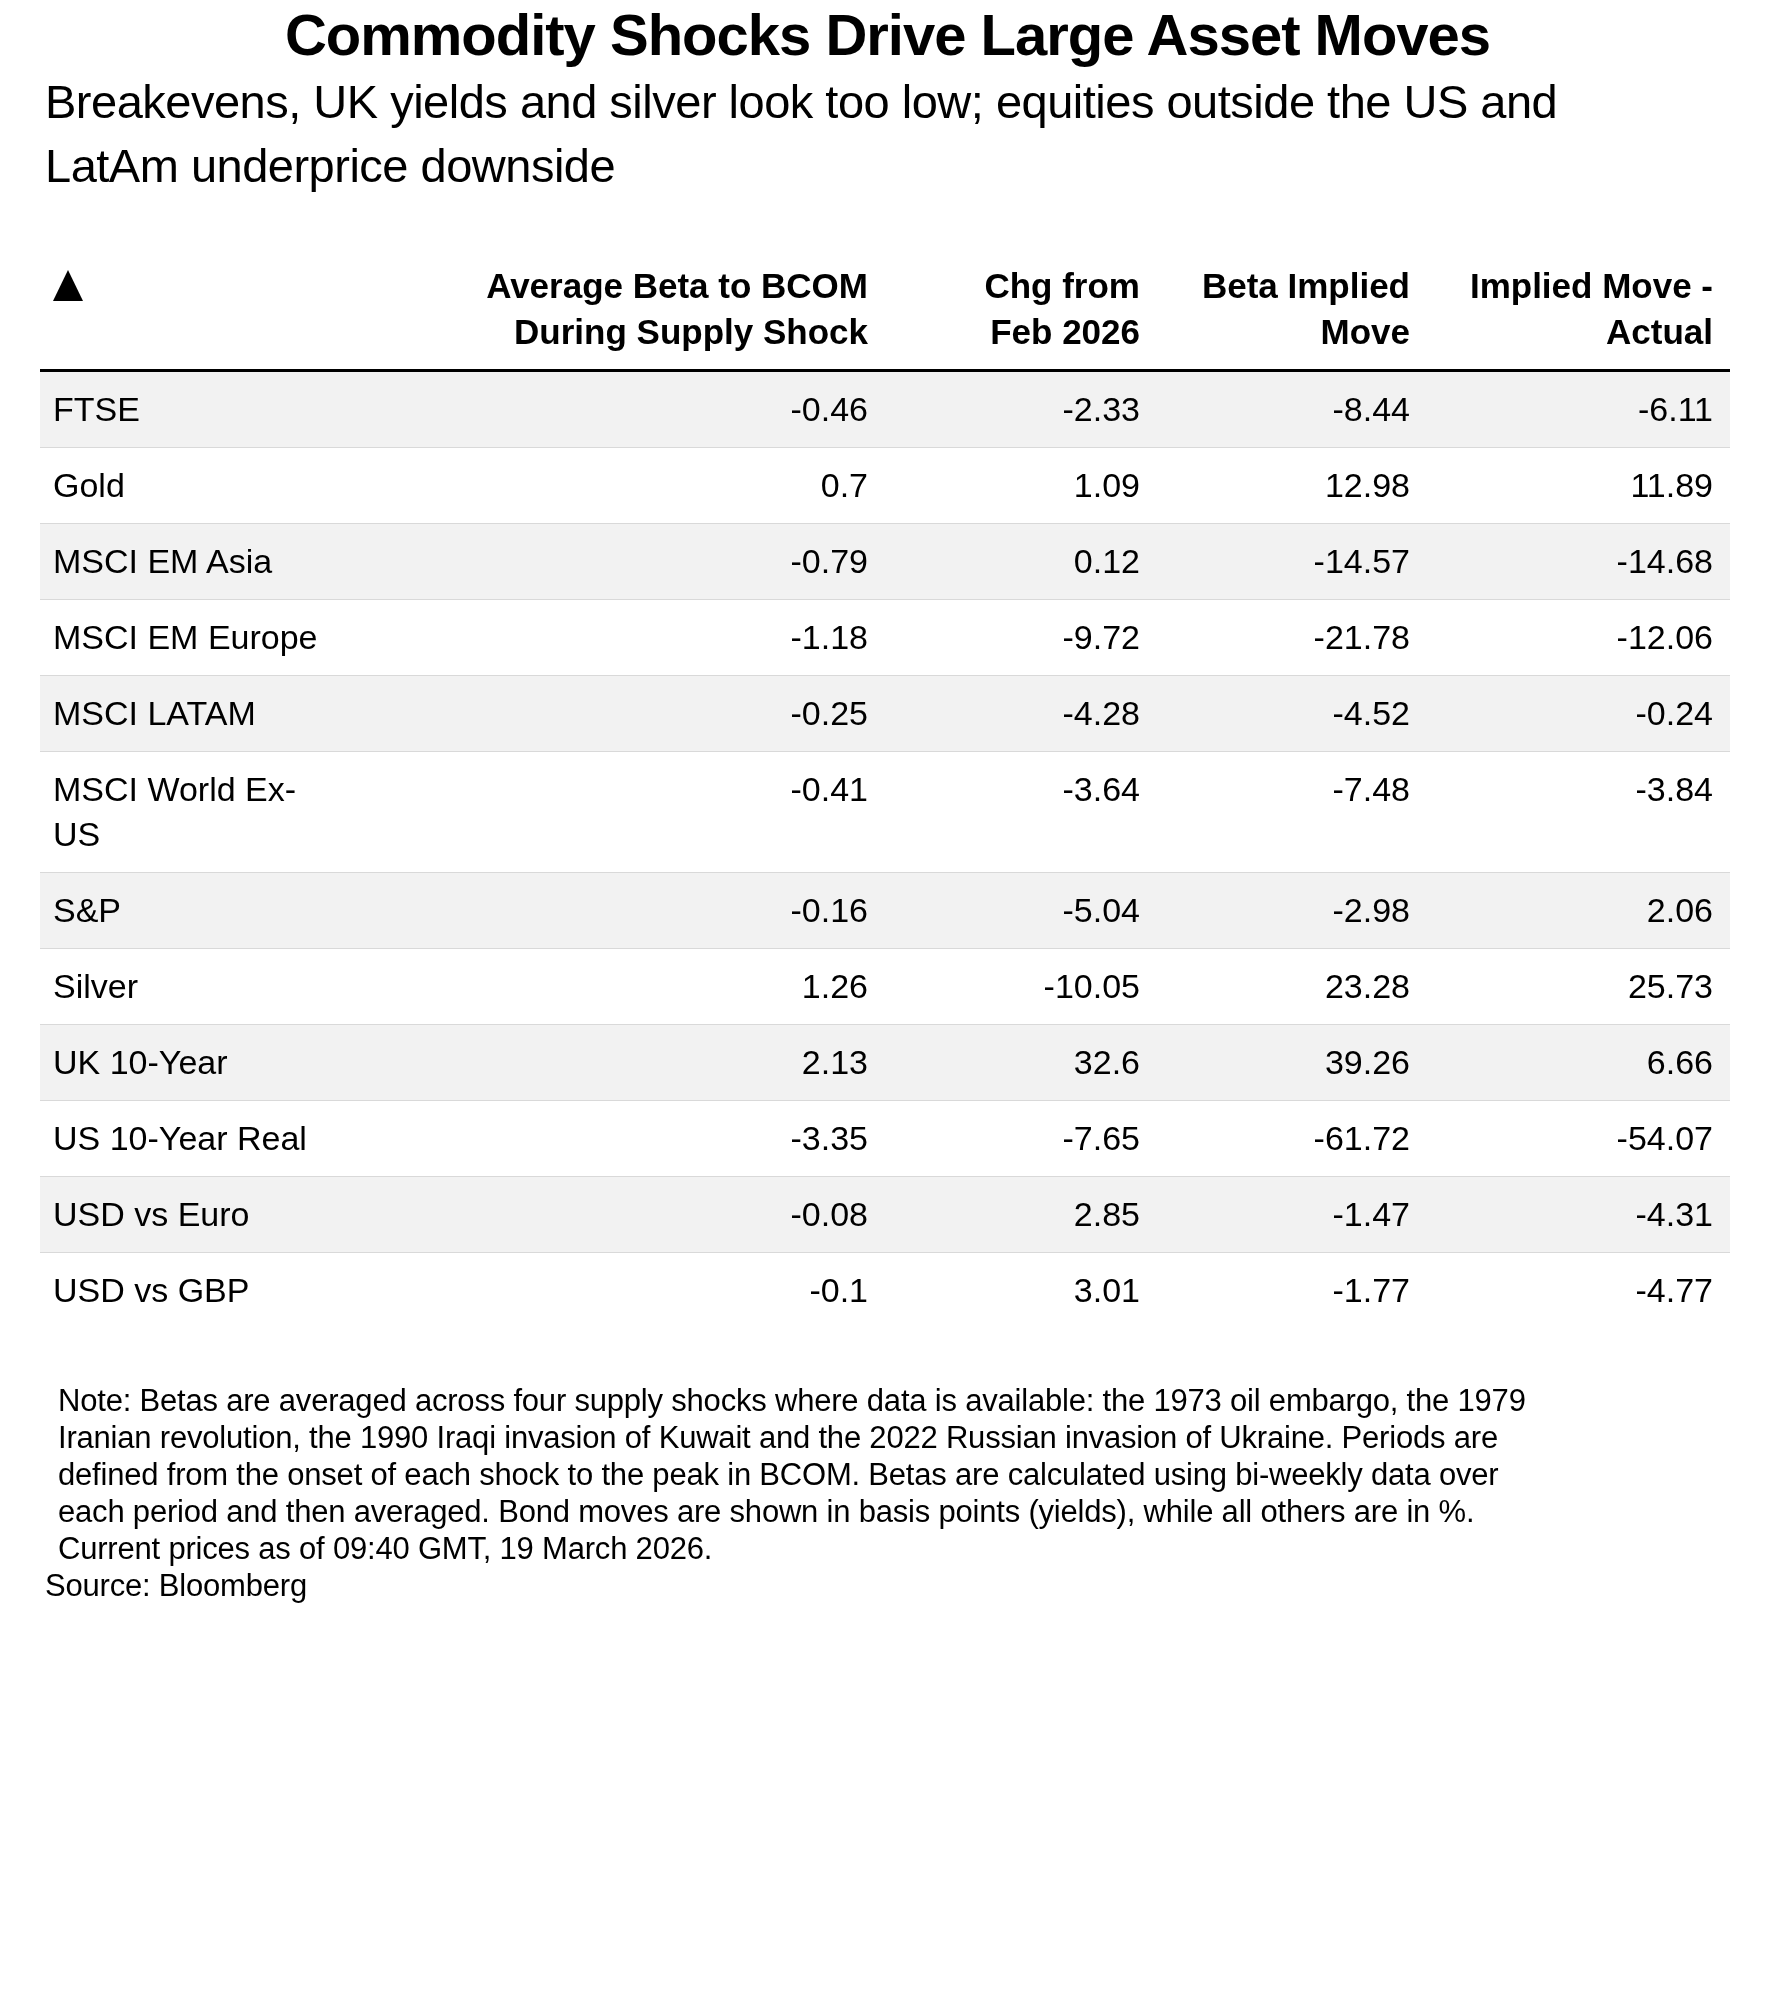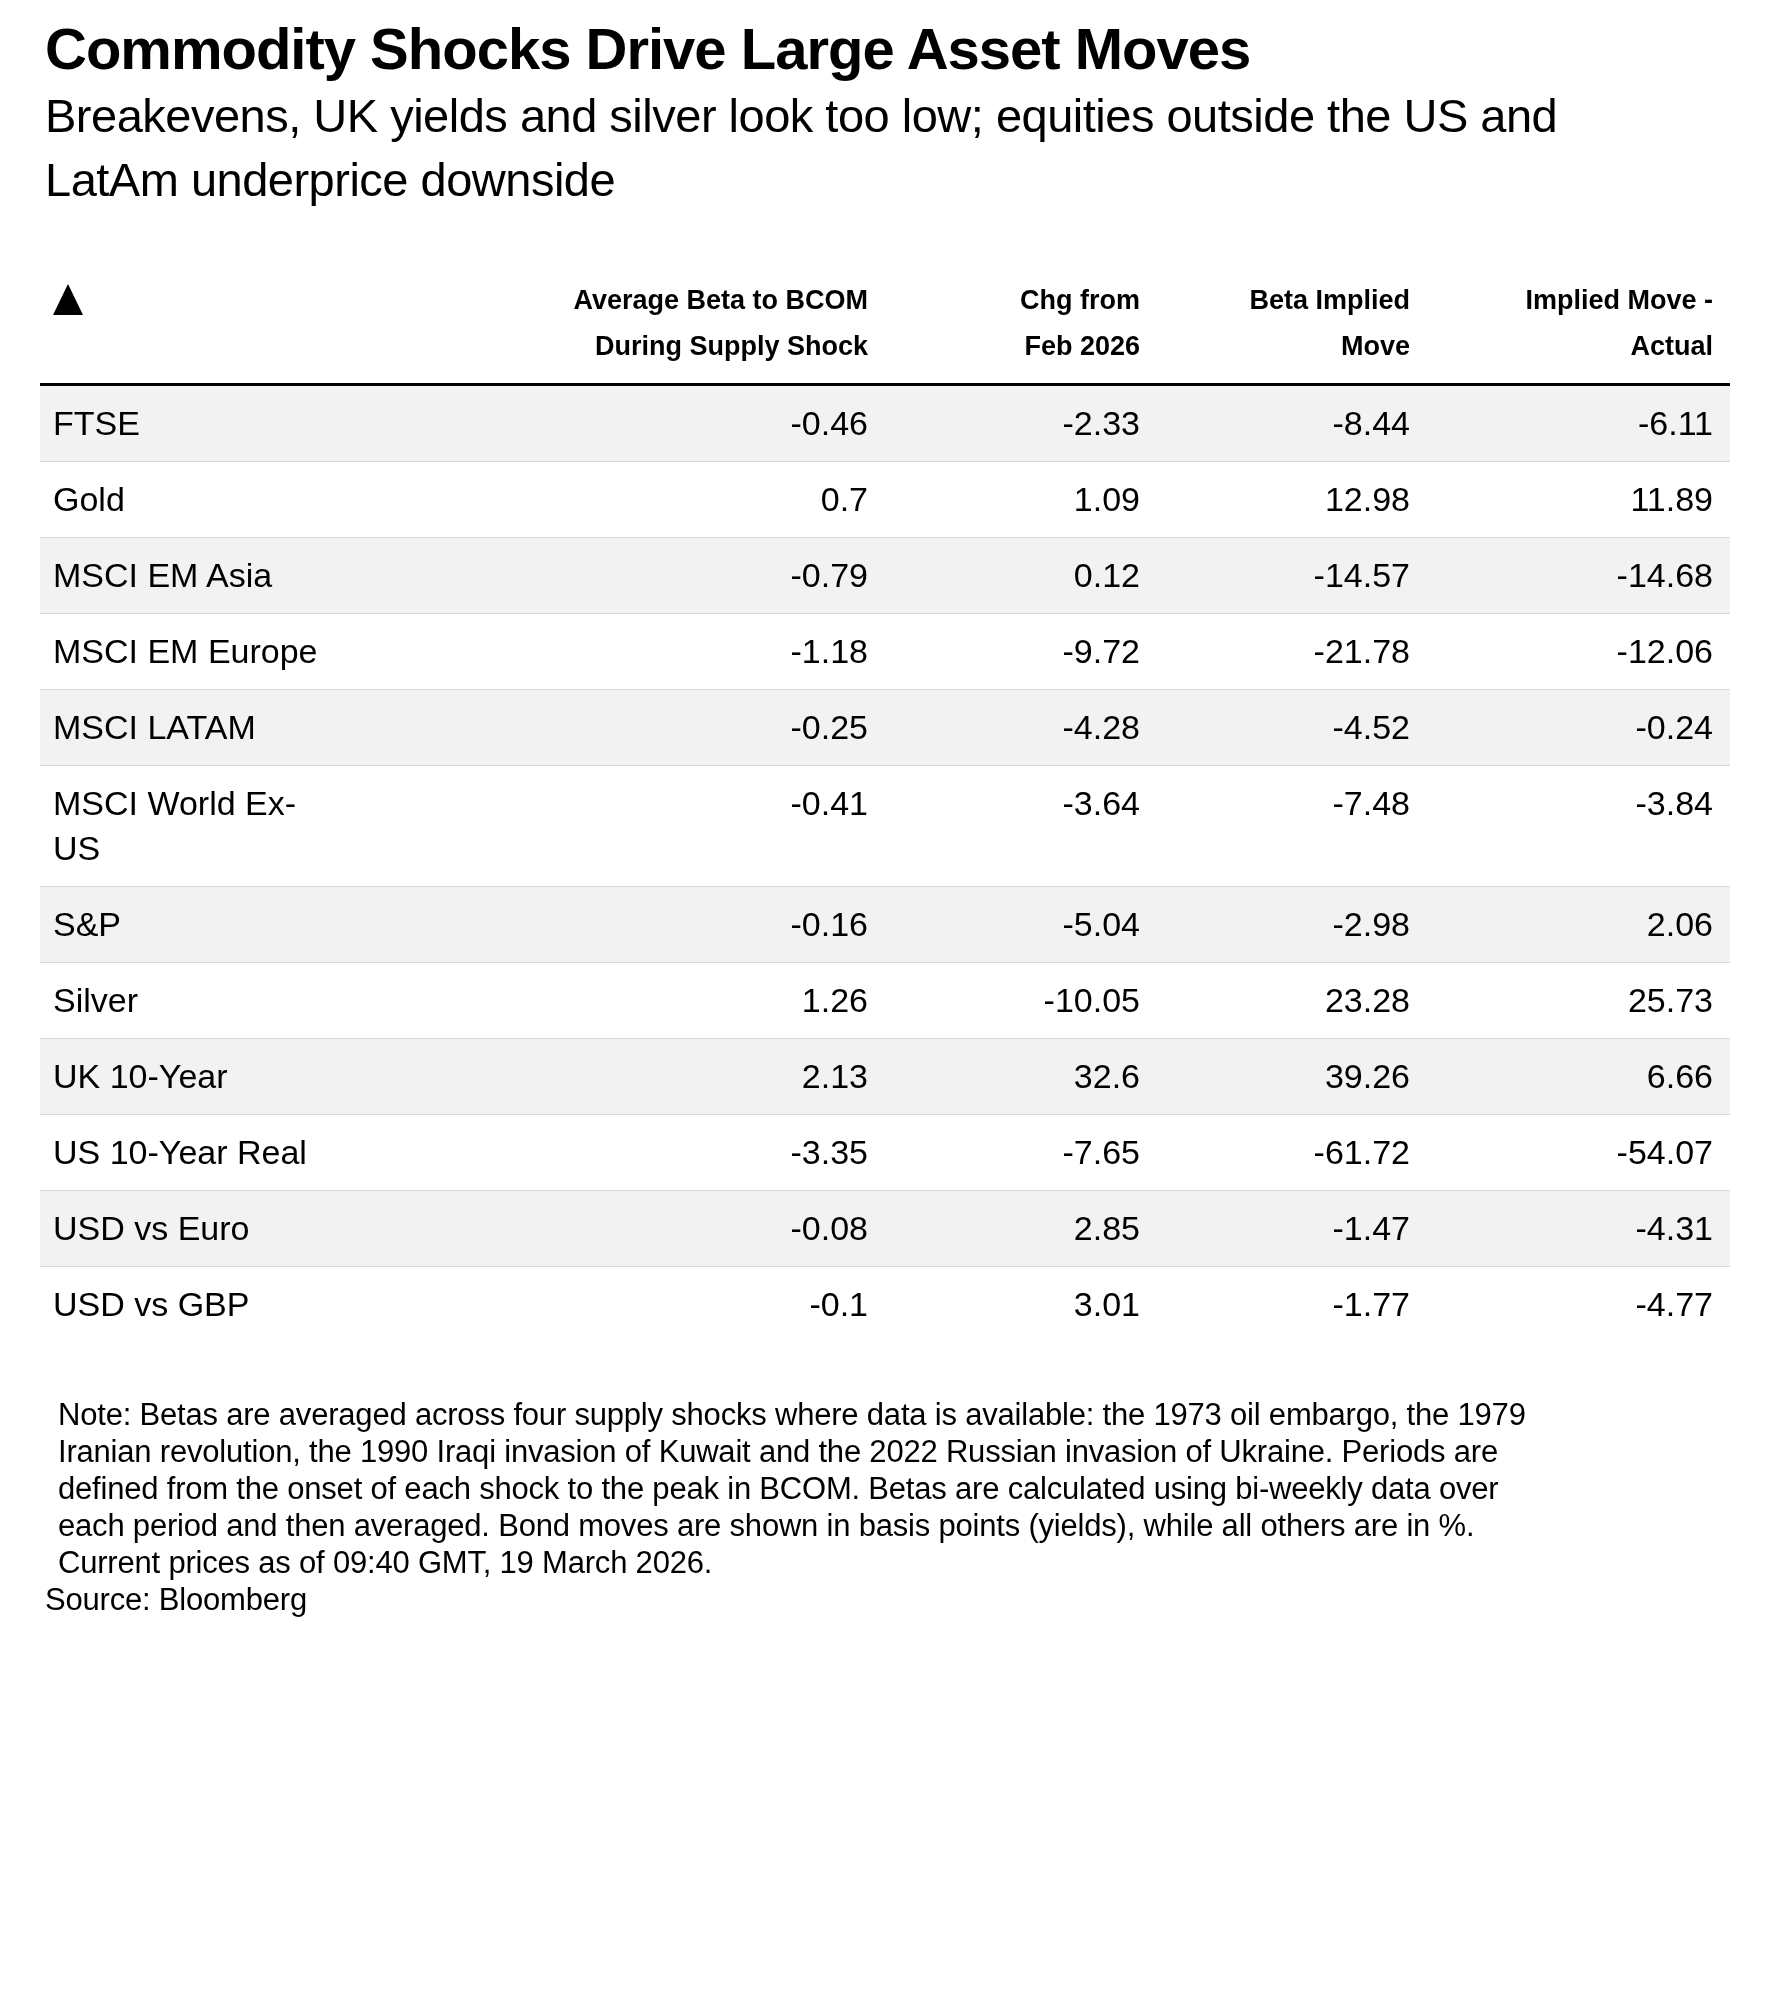--- a/index.html
+++ b/index.html
@@ -5,26 +5,27 @@
   html, body { margin: 0; padding: 0; background: #ffffff; }
   body {
     width: 1768px; height: 2000px;
     font-family: "Liberation Sans", sans-serif;
     color: #000000;
     overflow: hidden;
   }
   .page { padding: 0 38px 0 40px; }
 
   .title {
-    margin: 14px 0 0 5px;
+    margin: 0 0 0 5px;
     font-size: 58px;
     font-weight: bold;
     letter-spacing: -1px;
     line-height: 70px;
     white-space: pre-line;
+    text-align: center;
   }
   .subtitle {
     margin: 0 0 0 5px;
     font-size: 47px;
     font-weight: normal;
     letter-spacing: -0.5px;
     line-height: 64px;
     white-space: pre-line;
   }
 
@@ -35,21 +36,21 @@
     table-layout: fixed;
   }
   col.c-label { width: 278px; }
   col.c-beta  { width: 550px; }
   col.c-chg   { width: 272px; }
   col.c-imp   { width: 270px; }
   col.c-diff  { width: 320px; }
 
   th {
     vertical-align: bottom;
-    font-size: 27px;
+    font-size: 35px;
     font-weight: bold;
     line-height: 46px;
     text-align: right;
     white-space: pre-line;
     padding: 0 0 14px 0;
     border-bottom: 3px solid #000000;
   }
   th.label-col { text-align: left; }
   th.last { padding-right: 17px; }
 

